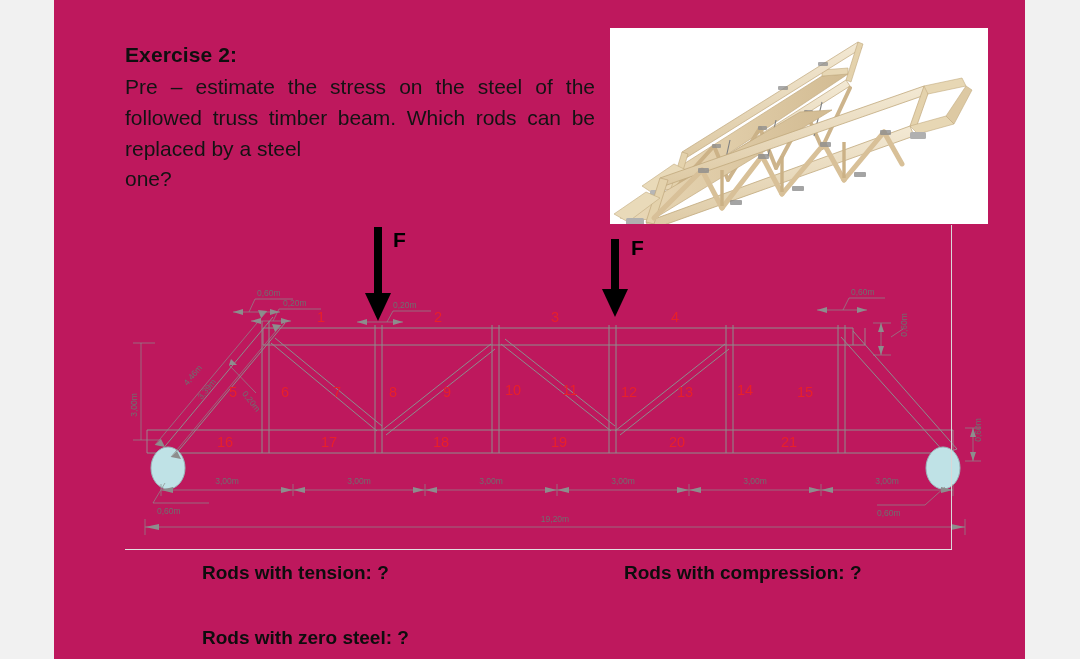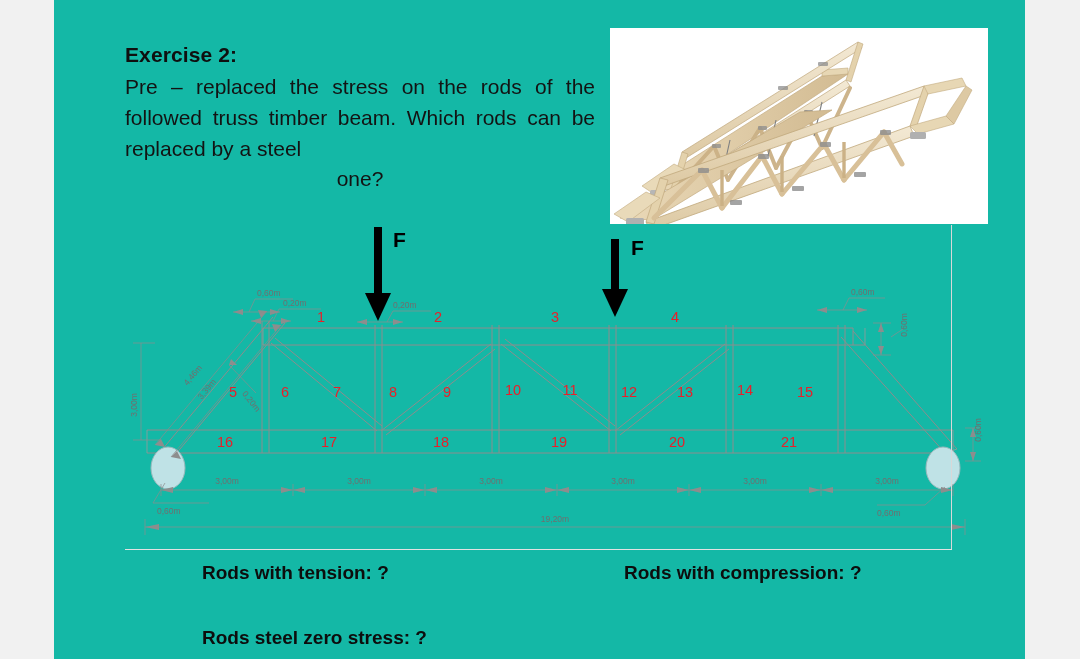--- a/index.html
+++ b/index.html
@@ -4,35 +4,35 @@
 <style>
   html,body{margin:0;padding:0;}
   body{
     width:1080px;height:659px;
     background:#f1f1f1;
     font-family:"Liberation Sans", sans-serif;
     overflow:hidden;
   }
   .page{
     position:absolute;left:54px;top:0;width:971px;height:659px;
-    background:#14b8a6;
+    background:#be185d;
   }
   
   .header{
     position:absolute;left:71px;top:40px;width:470px;
   }
   .ex-title{
     font-size:21px;font-weight:bold;color:#0f0f0f;line-height:1.42;
     margin:0 0 2px 0;letter-spacing:.1px;
   }
   .ex-body{
     font-size:21px;color:#131313;line-height:1.47;
     margin:0;text-align:justify;text-justify:inter-word;
   }
-  .ex-body .lastline{display:block;text-align:center;}
+  .ex-body .lastline{display:block;text-align:left;}
   
   .photo{
     position:absolute;left:556px;top:28px;width:378px;height:196px;
     background:#ffffff;overflow:hidden;
   }
   .photo svg{display:block;}
   
   .diagram{
     position:absolute;left:71px;top:225px;width:860px;height:325px;
   }
@@ -55,21 +55,21 @@
   .q-zero{left:148px;top:627px;}
 </style>
 </head>
 <body>
 
 <div class="page">
 
   <div class="header">
     <div class="ex-title">Exercise 2:</div>
     <div class="ex-body">
-      <span>Pre – replaced the stress on the rods</span>
+      <span>Pre – estimate the stress on the steel</span>
       <span>of the followed truss timber beam.</span>
       <span>Which rods can be replaced by a steel</span>
       <span class="lastline">one?</span>
     </div>
   </div>
 
   <div class="photo">
     <svg width="378" height="196" viewBox="0 0 378 196">
       <defs>
         <linearGradient id="wd1" x1="0" y1="0" x2="0" y2="1">
@@ -420,15 +420,15 @@
       <text class="num" x="552" y="222">20</text>
       <text class="num" x="664" y="222">21</text>
     </svg>
   </div>
 
   <div class="frame-right"></div>
   <div class="frame-bottom"></div>
 
   <div class="q q-compression">Rods with compression: ?</div>
   <div class="q q-tension">Rods with tension: ?</div>
-  <div class="q q-zero">Rods steel zero stress: ?</div>
+  <div class="q q-zero">Rods with zero steel: ?</div>
 
 </div>
 
 </body></html>

